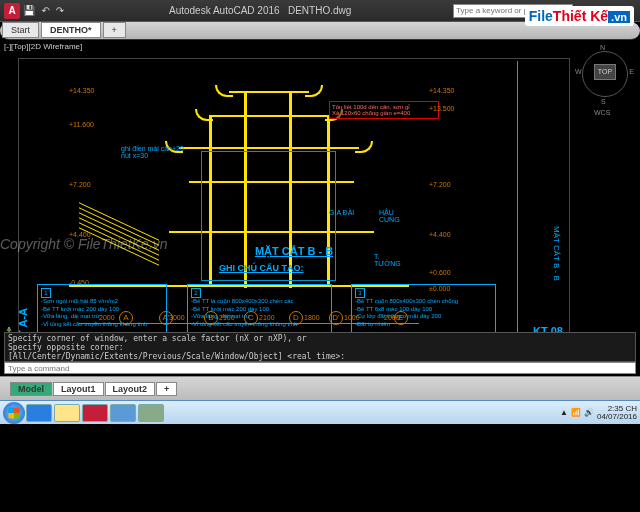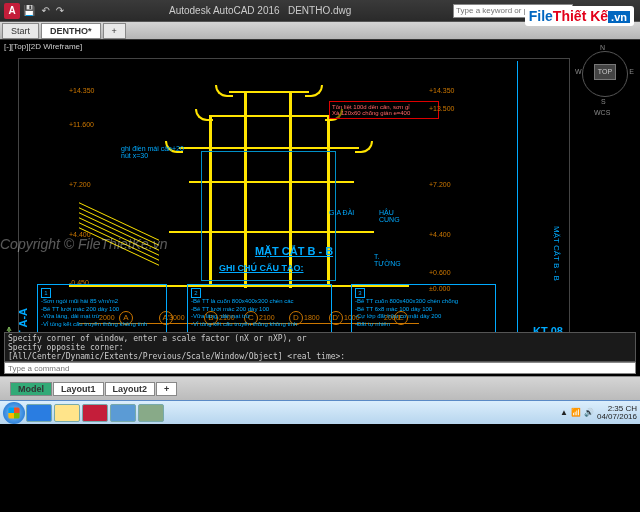--- a/index.html
+++ b/index.html
@@ -3,21 +3,21 @@
 <meta charset="utf-8">
 <style>
   * { margin: 0; padding: 0; box-sizing: border-box; }
   body { width: 640px; height: 512px; background: #000; font-family: "Segoe UI", Arial, sans-serif; font-size: 9px; color: #fff; overflow: hidden; position: relative; }
   .titlebar { height: 22px; background: linear-gradient(#3a3a3a,#2a2a2a); display: flex; align-items: center; padding: 0 4px; border-bottom: 1px solid #555; }
   .logo-a { width: 16px; height: 16px; background: #c41e3a; color:#fff; text-align:center; line-height:16px; font-weight:bold; border-radius:2px; font-size:10px; }
   .menu-btn { margin: 0 3px; color:#ccc; font-size:10px; }
   .title-center { flex:1; text-align:center; color:#ccc; font-size:10px; }
   .title-input { width:120px; height:14px; background:#fff; border:1px solid #888; font-size:8px; color:#aaa; padding:0 2px; }
   .title-right { display:flex; gap:2px; align-items:center; }
-  .tabbar { height: 18px; background: linear-gradient(#d5d5d5,#b5b5b5); display:flex; align-items:center; border-bottom:1px solid #333; }
+  .tabbar { height: 18px; background: linear-gradient(#d5d5d5,#b5b5b5); display:flex; align-items:flex-start; border-bottom:1px solid #333;border-radius:9px; }
   .tab { padding: 2px 8px; background:#e8e8e8; border:1px solid #888; color:#333; font-size:9px; margin-left:2px; }
   .tab.active { background:#fff; font-weight:bold; }
   .workspace { position:relative; height: 336px; background:#000; overflow:hidden; }
   .viewport-label { position:absolute; top:2px; left:4px; color:#ccc; font-size:8px; }
   .ucs { position:absolute; bottom:28px; left:6px; }
   .ucs svg { width:24px; height:24px; }
   .compass { position:absolute; top:6px; right:10px; width:50px; height:56px; }
   .compass .ring { width:46px;height:46px;border:1px solid #555;border-radius:50%;position:absolute;top:5px;left:2px;}
   .compass .lbl { position:absolute; color:#888; font-size:7px; }
   .compass .top-btn { position:absolute; top:18px; left:14px; width:22px;height:16px;border:1px solid #777;background:#444;color:#ccc;font-size:7px;text-align:center;line-height:14px;}

